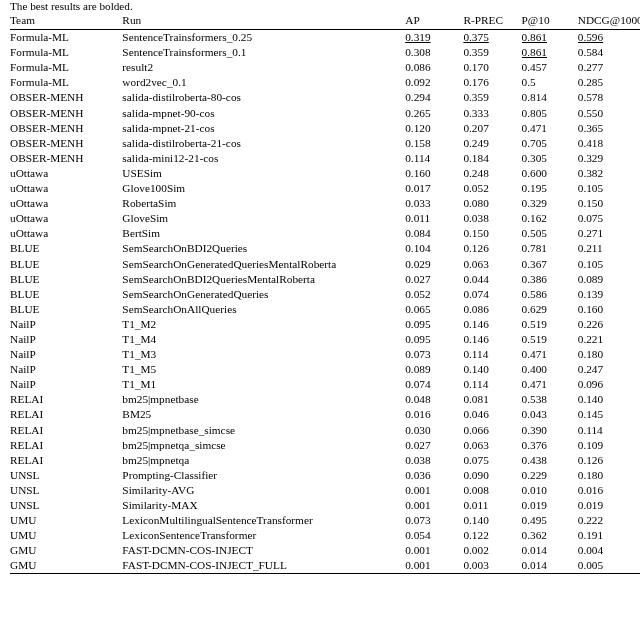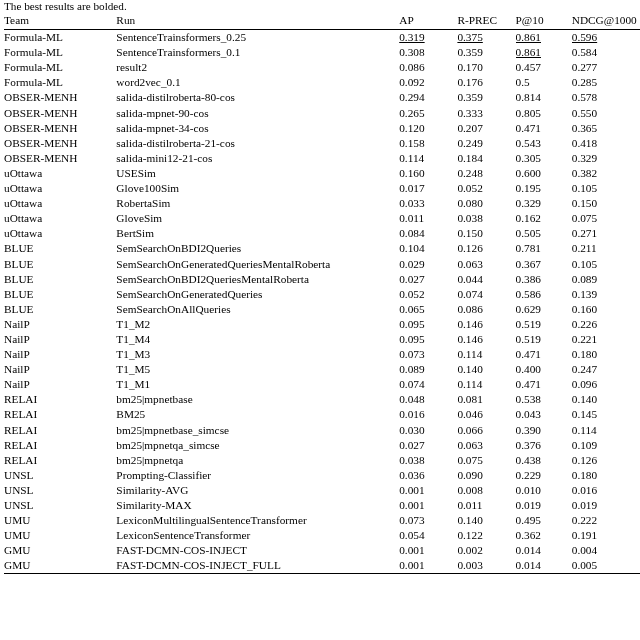--- a/index.html
+++ b/index.html
@@ -12,21 +12,21 @@
     height: 640px;
     font-family: "Liberation Serif", serif;
     color: #000000;
     overflow: hidden;
   }
   .page {
     position: relative;
     width: 640px;
     height: 640px;
     box-sizing: border-box;
-    padding: 0 2px;
+    padding: 0 8px;
   }
   .caption {
     font-size: 11.2px;
     line-height: 12px;
     padding: 0 2px 1px 2px;
     white-space: nowrap;
     overflow: hidden;
   }
   table.results {
     border-collapse: collapse;
@@ -139,32 +139,32 @@
         <tr>
           <td>OBSER-MENH</td>
           <td>salida-mpnet-90-cos</td>
           <td class="num">0.265</td>
           <td class="num">0.333</td>
           <td class="num">0.805</td>
           <td class="num">0.550</td>
         </tr>
         <tr>
           <td>OBSER-MENH</td>
-          <td>salida-mpnet-34-cos</td>
+          <td>salida-mpnet-21-cos</td>
           <td class="num">0.120</td>
           <td class="num">0.207</td>
           <td class="num">0.471</td>
           <td class="num">0.365</td>
         </tr>
         <tr>
           <td>OBSER-MENH</td>
           <td>salida-distilroberta-21-cos</td>
           <td class="num">0.158</td>
           <td class="num">0.249</td>
-          <td class="num">0.543</td>
+          <td class="num">0.705</td>
           <td class="num">0.418</td>
         </tr>
         <tr>
           <td>OBSER-MENH</td>
           <td>salida-mini12-21-cos</td>
           <td class="num">0.114</td>
           <td class="num">0.184</td>
           <td class="num">0.305</td>
           <td class="num">0.329</td>
         </tr>

